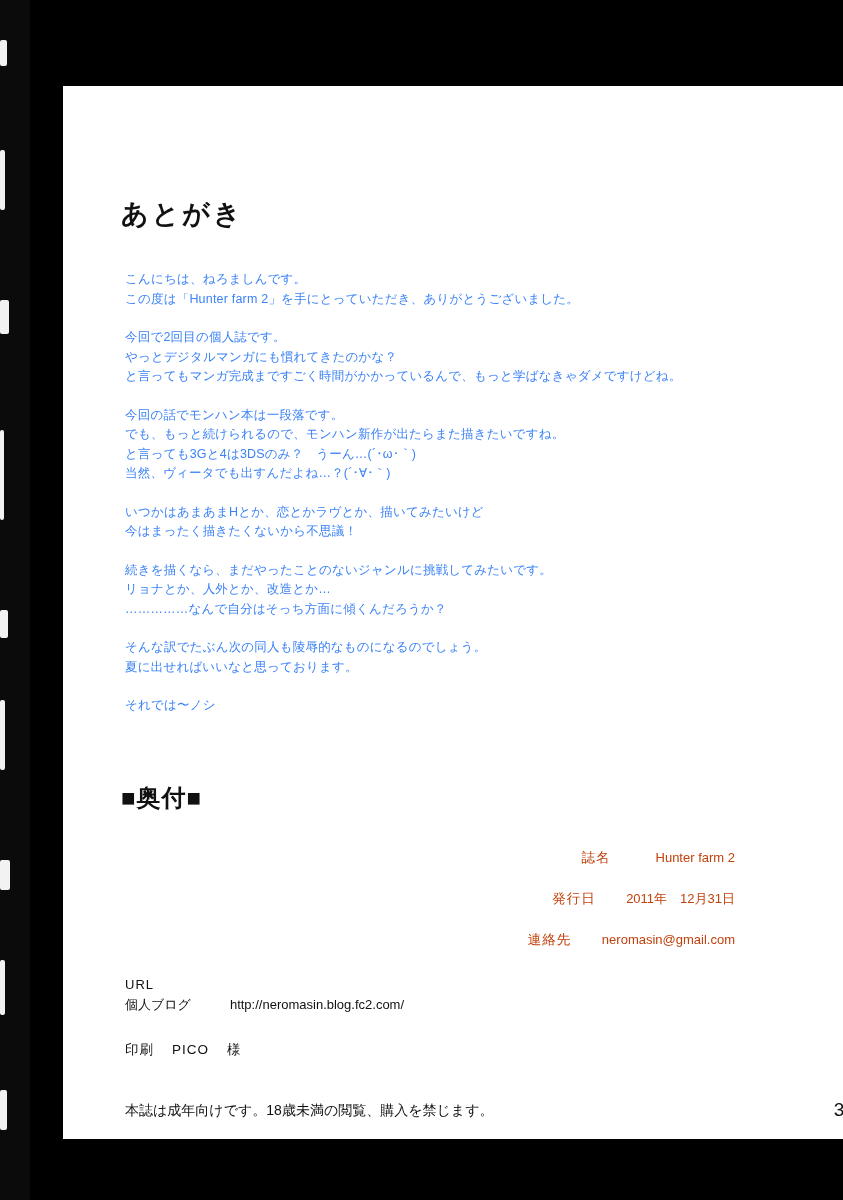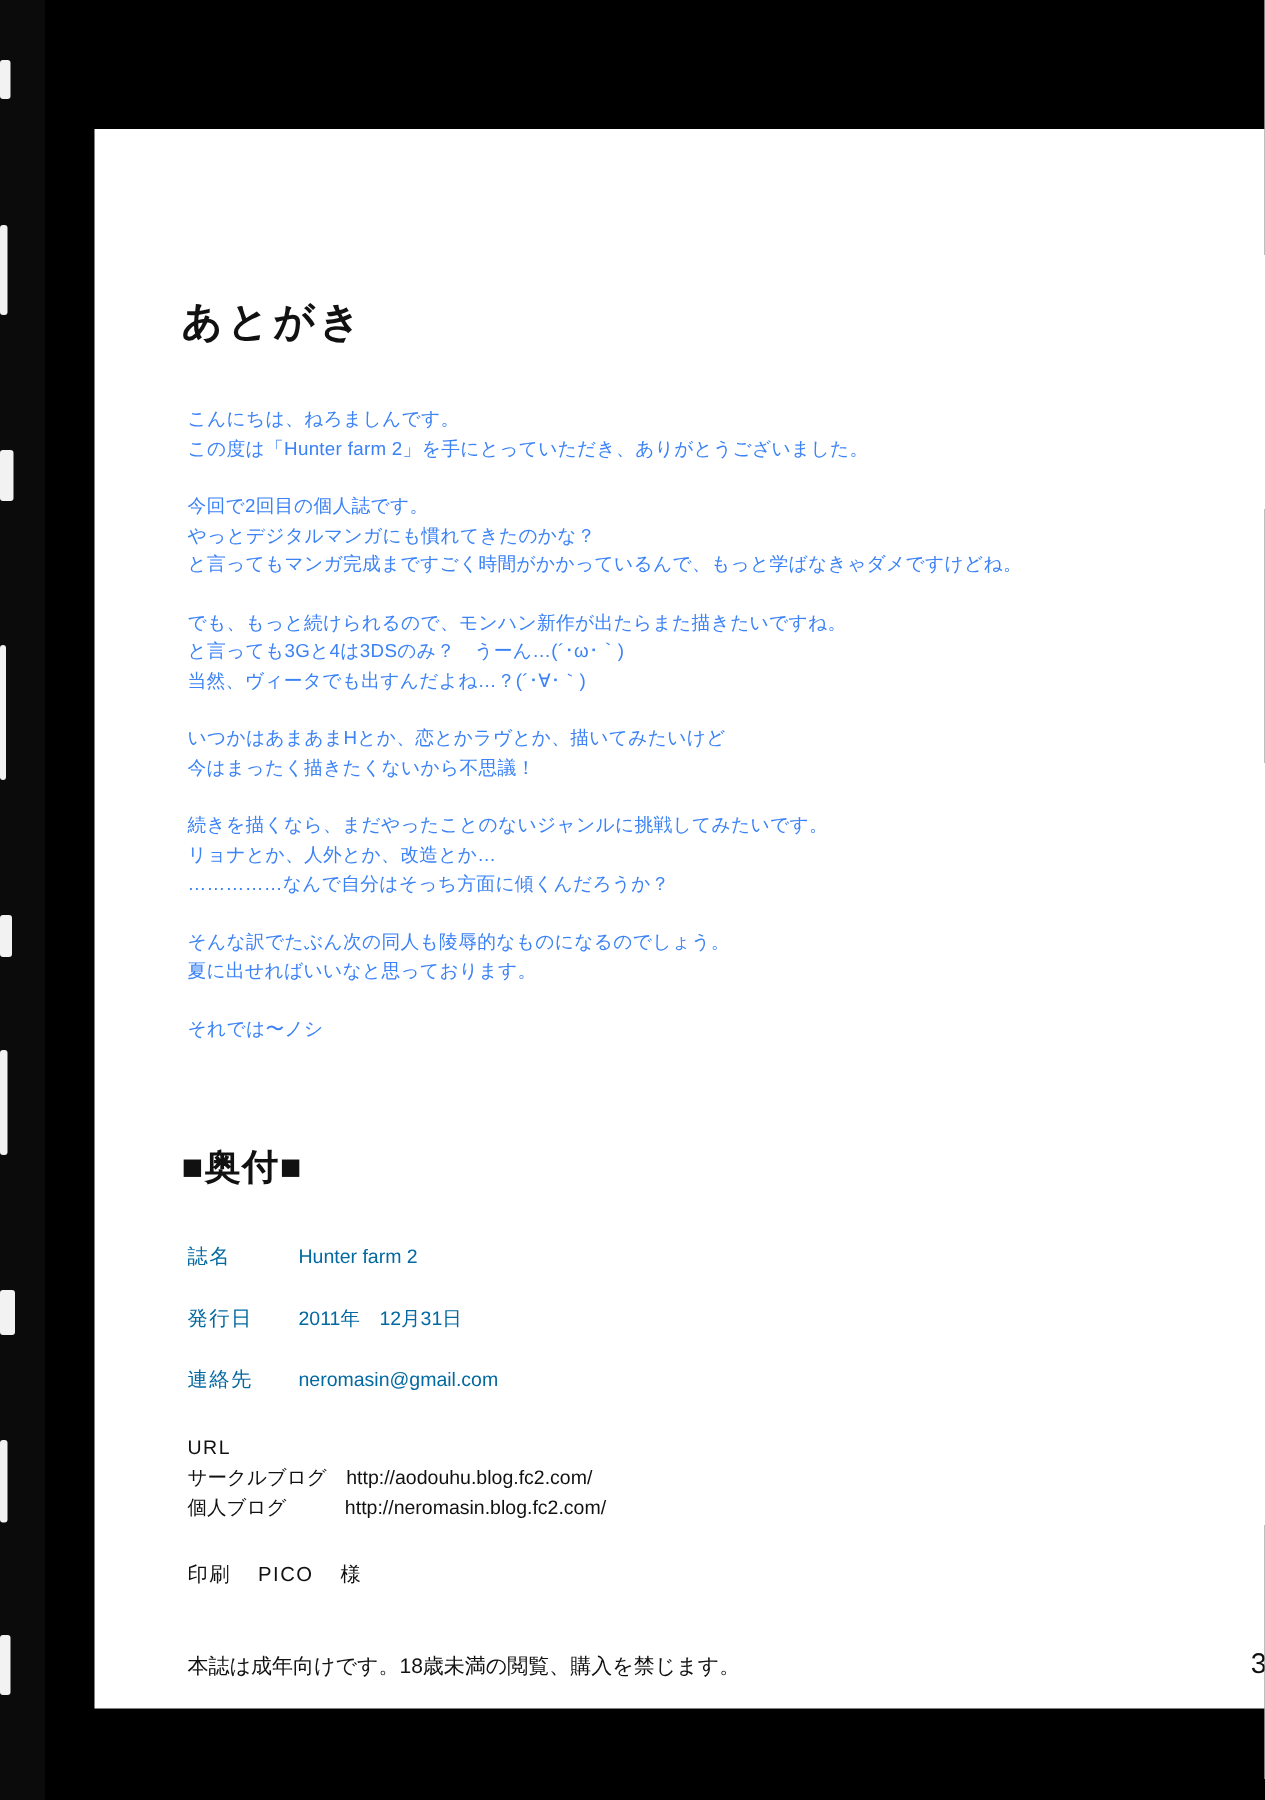--- a/index.html
+++ b/index.html
@@ -73,22 +73,23 @@
   }
 
   .colo-rows {
     margin-left: 10px;
   }
   .colo-row {
     display: flex;
     align-items: flex-start;
     margin-bottom: 22px;
     font-size: 13px;
-    color: #0369a1;
+    color: #c2410c;
     line-height: 19px;
+    justify-content: flex-end;
   }
   .colo-label {
     width: 74px;
     flex: 0 0 74px;
     font-size: 13.5px;
     letter-spacing: 1px;
   }
   .colo-value .line { display: block; white-space: pre; }
   .colo-value.bold { font-weight: bold; }
 
@@ -152,20 +153,21 @@
       <span class="line">この度は「Hunter farm 2」を手にとっていただき、ありがとうございました。</span>
     </div>
 
     <div class="para">
       <span class="line">今回で2回目の個人誌です。</span>
       <span class="line">やっとデジタルマンガにも慣れてきたのかな？</span>
       <span class="line">と言ってもマンガ完成まですごく時間がかかっているんで、もっと学ばなきゃダメですけどね。</span>
     </div>
 
     <div class="para">
+      <span class="line">今回の話でモンハン本は一段落です。</span>
       <span class="line">でも、もっと続けられるので、モンハン新作が出たらまた描きたいですね。</span>
       <span class="line">と言っても3Gと4は3DSのみ？　うーん…(´･ω･｀)</span>
       <span class="line">当然、ヴィータでも出すんだよね…？(´･∀･｀)</span>
     </div>
 
     <div class="para">
       <span class="line">いつかはあまあまHとか、恋とかラヴとか、描いてみたいけど</span>
       <span class="line">今はまったく描きたくないから不思議！</span>
     </div>
 
@@ -207,21 +209,20 @@
         <div class="colo-label">連絡先</div>
         <div class="colo-value">
           <span class="line">neromasin@gmail.com</span>
         </div>
       </div>
 
     </div>
 
     <div class="url-block">
       <span class="line url-head">URL</span>
-      <span class="line">サークルブログ　http://aodouhu.blog.fc2.com/</span>
       <span class="line">個人ブログ　　　http://neromasin.blog.fc2.com/</span>
     </div>
 
     <div class="print-row">
       <span>印刷</span><span class="gap"></span><span>PICO</span><span class="gap"></span><span>様</span>
     </div>
 
     <div class="notice">
       <span class="line">本誌は成年向けです。18歳未満の閲覧、購入を禁じます。</span>
 

